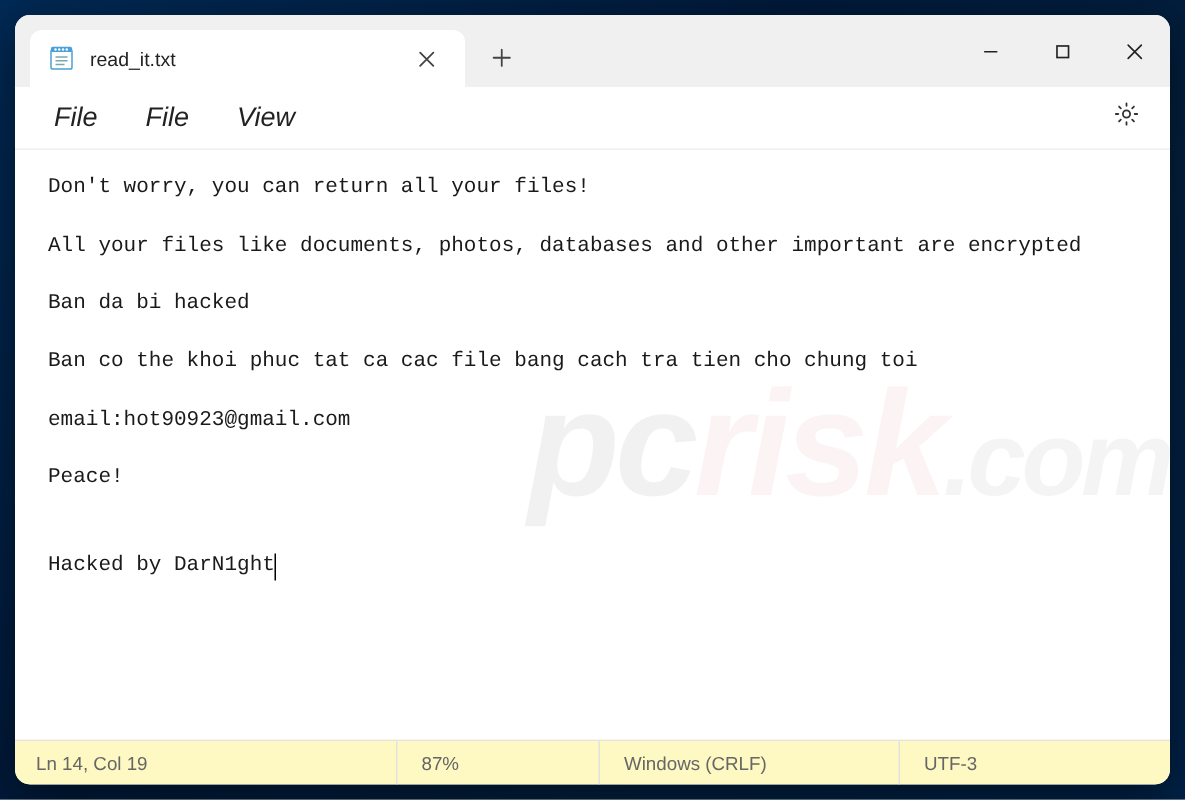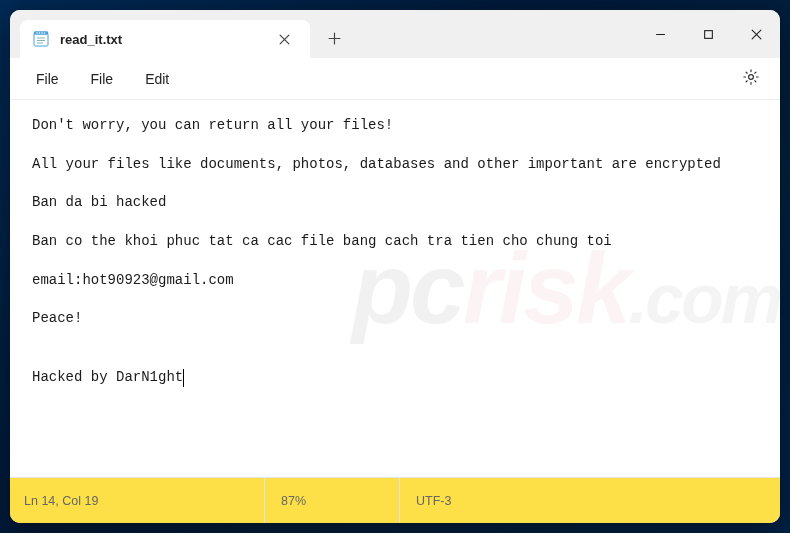--- a/index.html
+++ b/index.html
@@ -54,21 +54,21 @@
   .watermark-text .gray { color: rgba(0,0,0,0.055); }
   .watermark-text .red  { color: rgba(200,30,30,0.05); }
   .watermark-text .com  { color: rgba(0,0,0,0.045); font-size: 70px; }
 
   .titlebar {
     height: 48px;
     display: flex;
     align-items: stretch;
     background: #f0f0f0;
   }
-  .tab-strip { display: flex; align-items: flex-start; padding-left: 10px; height: 48px; font-weight: bold; }
+  .tab-strip { display: flex; align-items: flex-start; padding-left: 10px; height: 48px; }
   .tab {
     display: flex; align-items: center; gap: 10px;
     height: 38px; min-width: 290px;
     background: #ffffff;
     border-radius: 8px 8px 0 0;
     padding: 0 14px 0 12px;
     margin-top: 10px;
     position: relative;
   }
   .tab .app-icon {
@@ -89,21 +89,21 @@
     color: #222;
   }
 
   .menubar {
     height: 42px; background: #ffffff;
     display: flex; align-items: center; gap: 4px;
     padding: 0 12px;
     border-bottom: 1px solid #eee;
   }
   .menu-item {
-    padding: 6px 14px; font-size: 14px; color: #222; border-radius: 6px;
+    padding: 6px 14px; font-size: 18px; color: #222; border-radius: 6px; font-style: italic;
   }
   .menu-spacer { flex: 1; }
   .settings-btn {
     width: 34px; height: 34px; display: flex; align-items: center; justify-content: center;
     border-radius: 6px; color: #333;
   }
 
   .editor {
     flex: 1; background: #ffffff; position: relative; overflow: hidden;
   }
@@ -116,21 +116,21 @@
     white-space: pre-wrap;
     word-wrap: break-word;
   }
   .caret {
     display: inline-block; width: 1px; height: 18px;
     background: #000; vertical-align: text-bottom;
     transform: translateY(2px);
   }
 
   .statusbar {
-    height: 46px; background: #fde047; border-top: 1px solid #e4e4e4;
+    height: 30px; background: #fef9c3; border-top: 1px solid #e4e4e4;
     display: flex; align-items: center; font-size: 12.5px; color: #666;
   }
   .status-cell {
     padding: 0 16px; height: 100%; display: flex; align-items: center;
     border-right: 1px solid #e2e2e2;
   }
   .status-cell:first-child { flex: 0 0 255px; padding-left: 14px; }
   .status-cell.zoom   { flex: 0 0 135px; }
   .status-cell.le     { flex: 0 0 200px; }
   .status-cell.enc    { flex: 1; border-right: none; }
@@ -187,21 +187,21 @@
         <svg width="11" height="11" viewBox="0 0 10 10">
             <path d="M1 1 L9 9 M9 1 L1 9" stroke="currentColor" stroke-width="1" stroke-linecap="round"></path>
           </svg>
       </div>
     </div>
   </div>
 
   <div class="menubar">
     <div class="menu-item">File</div>
     <div class="menu-item">File</div>
-    <div class="menu-item">Edit</div>
+    <div class="menu-item">View</div>
     <div class="menu-spacer"></div>
     <div class="settings-btn">
       <span>
         <svg width="18" height="18" viewBox="0 0 24 24" fill="none" stroke="currentColor" stroke-width="1.6">
           <circle cx="12" cy="12" r="3.2"></circle>
           <path d="M12 2.5v2.2M12 19.3v2.2M21.5 12h-2.2M4.7 12H2.5M18.6 5.4l-1.55 1.55M6.95 17.05 5.4 18.6M18.6 18.6l-1.55-1.55M6.95 6.95 5.4 5.4" stroke-linecap="round"></path>
         </svg>
       </span>
     </div>
   </div>
@@ -224,16 +224,17 @@
 
 Peace!
 
 
 Hacked by DarN1ght</span><span class="caret"></span></div>
   </div>
 
   <div class="statusbar">
     <div class="status-cell">Ln 14, Col 19</div>
     <div class="status-cell zoom">87%</div>
+    <div class="status-cell le">Windows (CRLF)</div>
     <div class="status-cell enc">UTF-3</div>
   </div>
 
 </div>
 
 </body></html>

